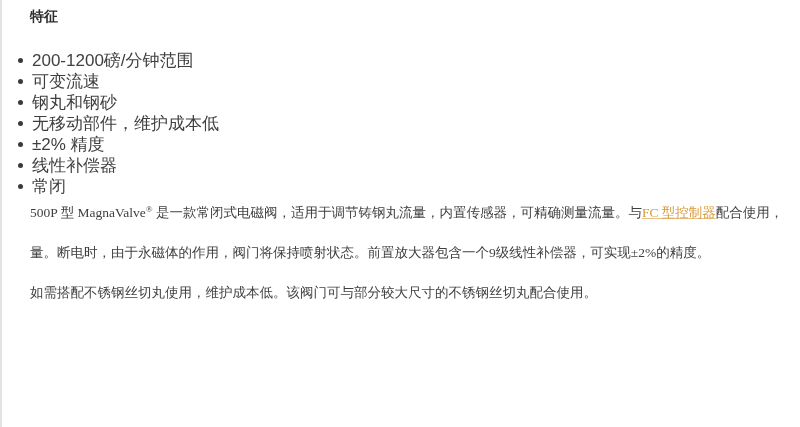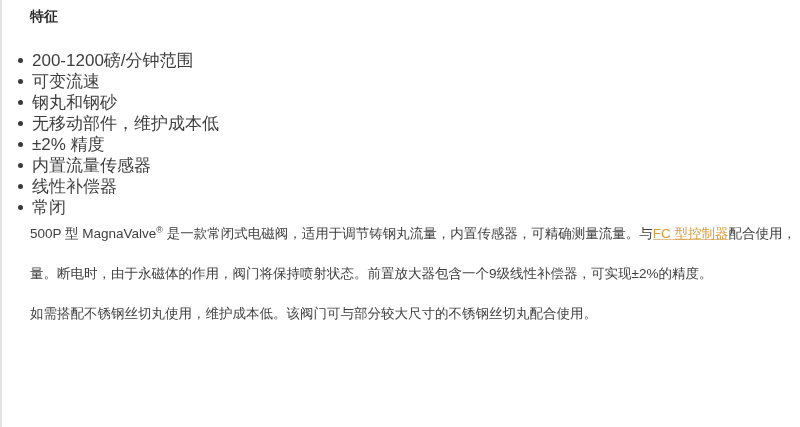--- a/index.html
+++ b/index.html
@@ -44,20 +44,21 @@
     position: absolute;
     left: -14px;
     top: 8px;
     width: 5px;
     height: 5px;
     border-radius: 50%;
     background: #3a3a3a;
   }
   .para {
     margin: 0 0 20px 0;
+    font-family: Liberation Serif, serif;
   }
   .pline {
     font-size: 13.5px;
     line-height: 20px;
     color: #3f3f3f;
     white-space: nowrap;
   }
   .reg-mark {
     font-size: 9px;
     vertical-align: super;
@@ -76,21 +77,20 @@
 <div class="content-panel">
 
   <h2 class="section-title">特征</h2>
 
   <ul class="features-list">
     <li>200-1200磅/分钟范围</li>
     <li>可变流速</li>
     <li>钢丸和钢砂</li>
     <li>无移动部件，维护成本低</li>
     <li>±2% 精度</li>
-    <li>内置流量传感器</li>
     <li>线性补偿器</li>
     <li>常闭</li>
   </ul>
 
   <div class="para">
     <div class="pline">
       <span>500P 型 MagnaValve</span><span class="reg-mark">®</span><span> 是一款常闭式电磁阀，适用于调节铸钢丸流量，内置传感器，可精确测量流量。与</span><a class="fc-link">FC 型控制器</a><span>配合使用，</span>
     </div>
   </div>
 

